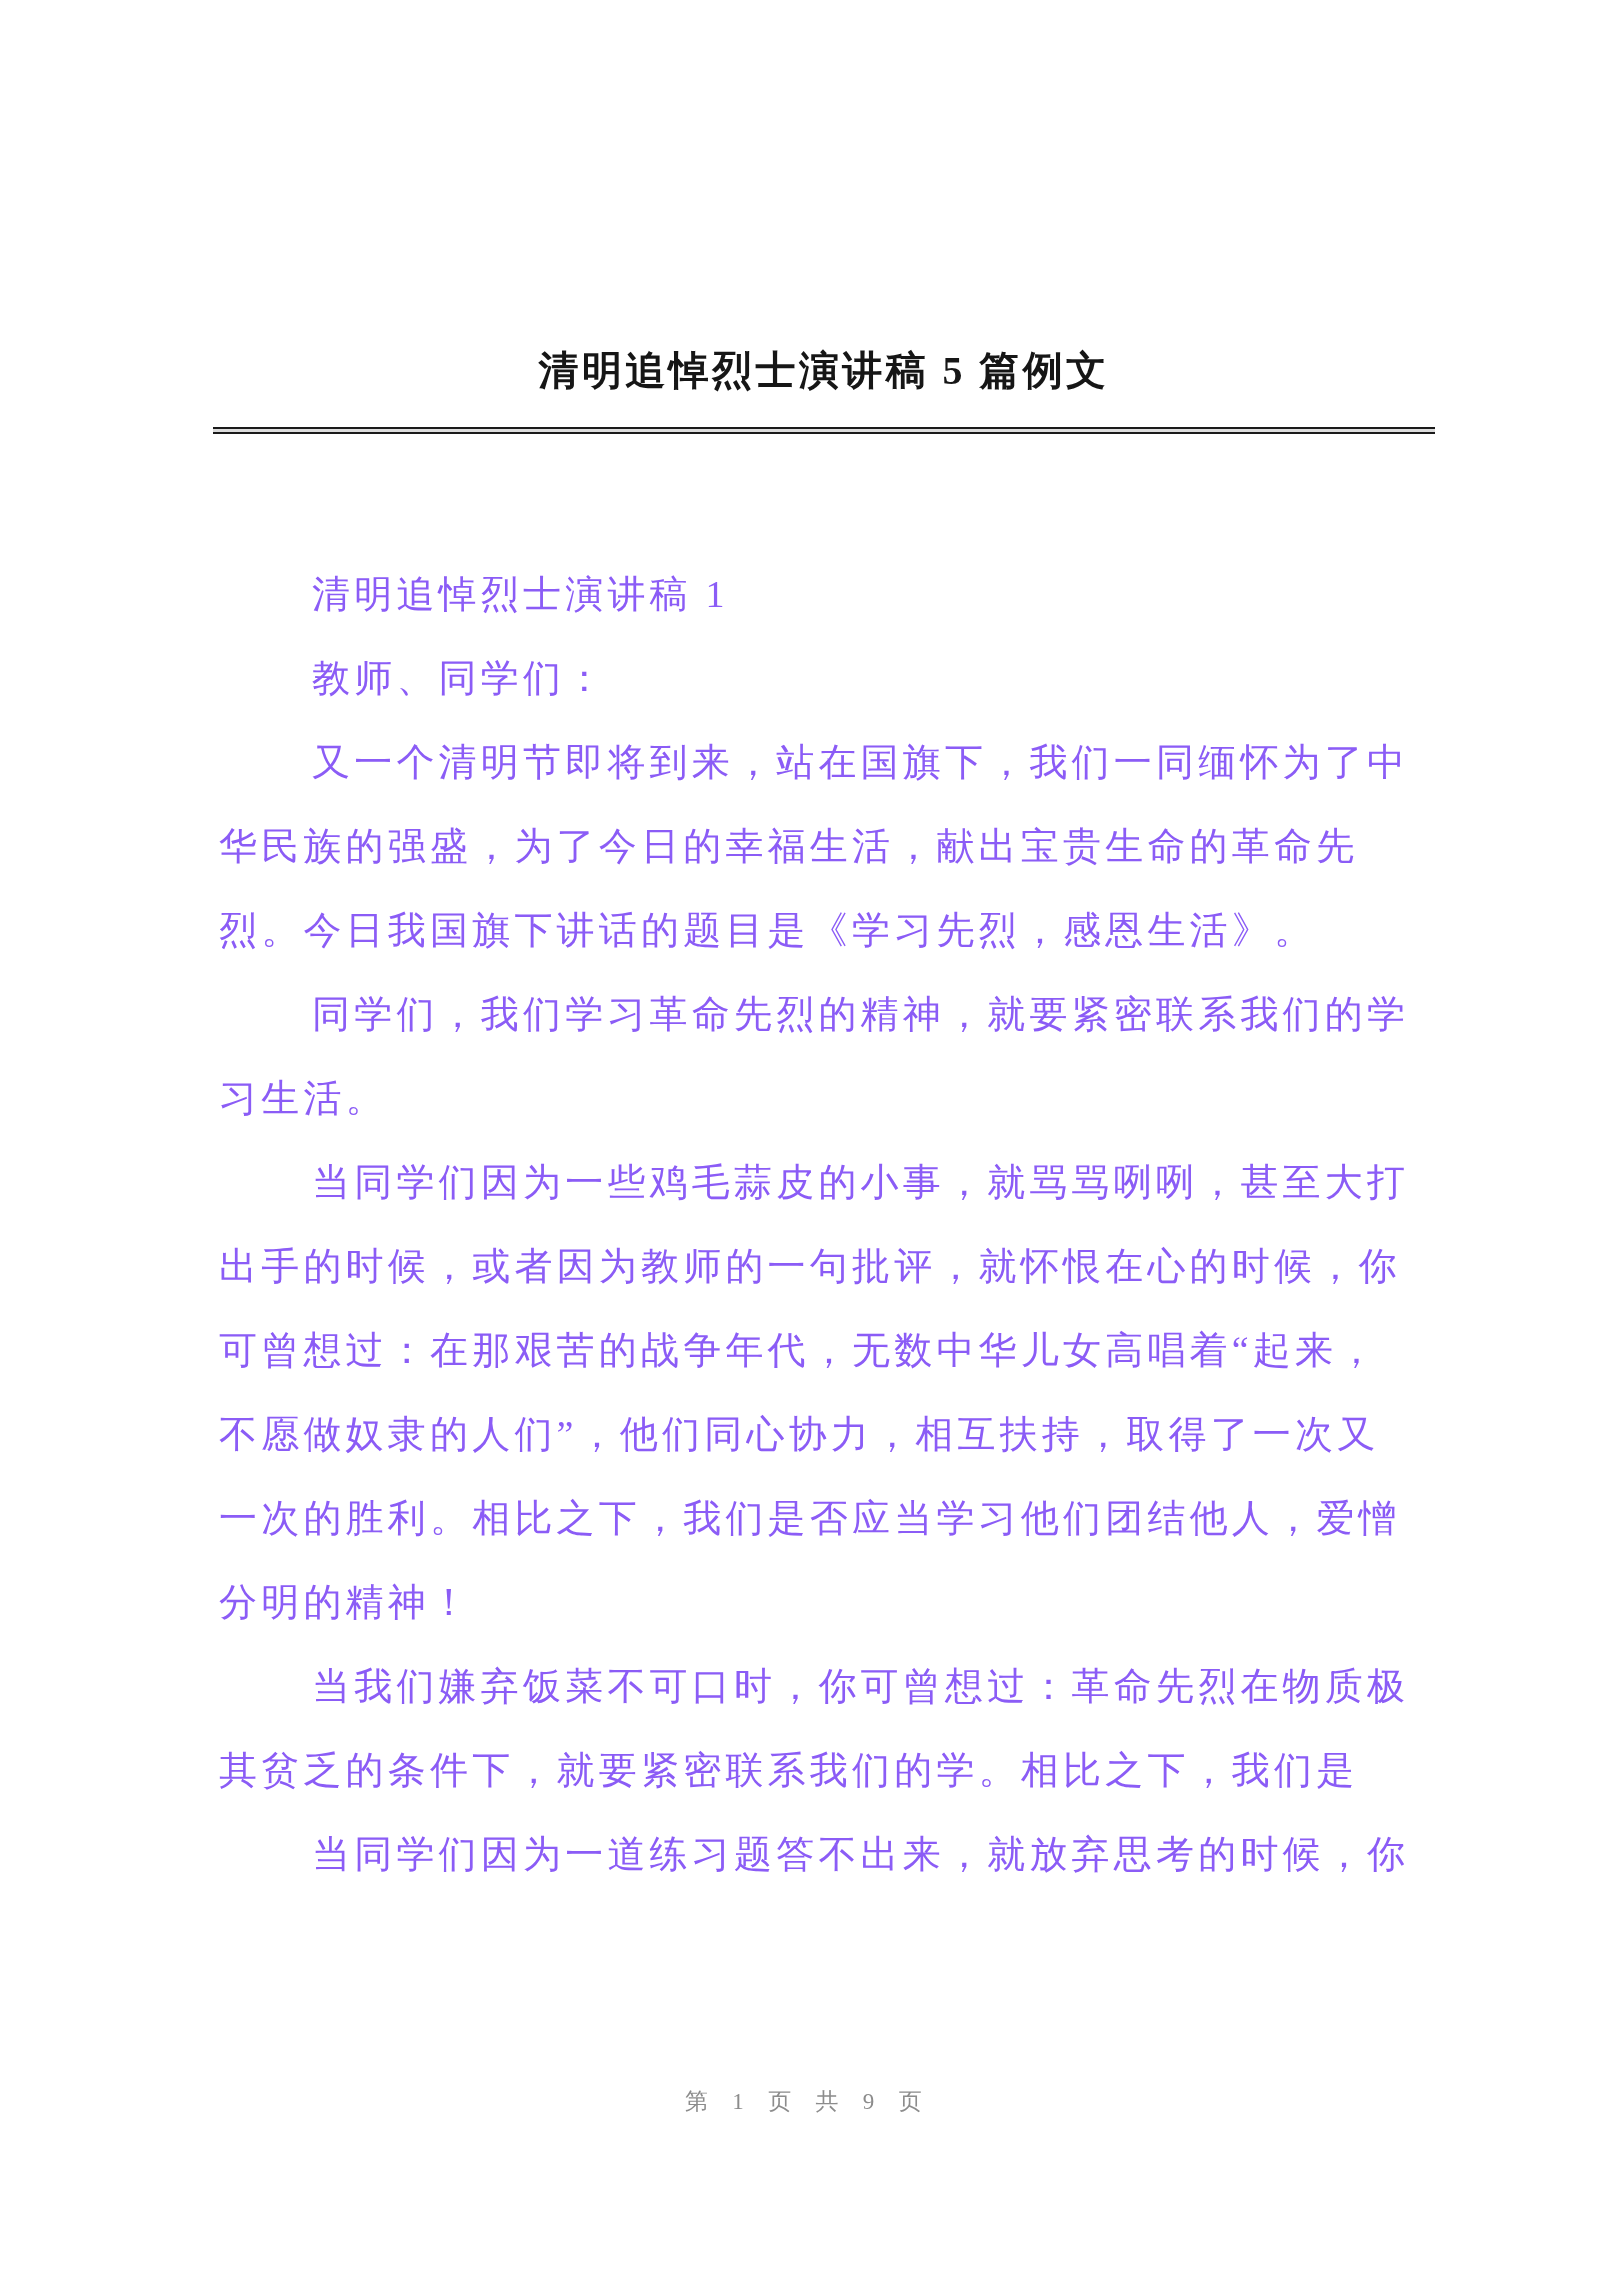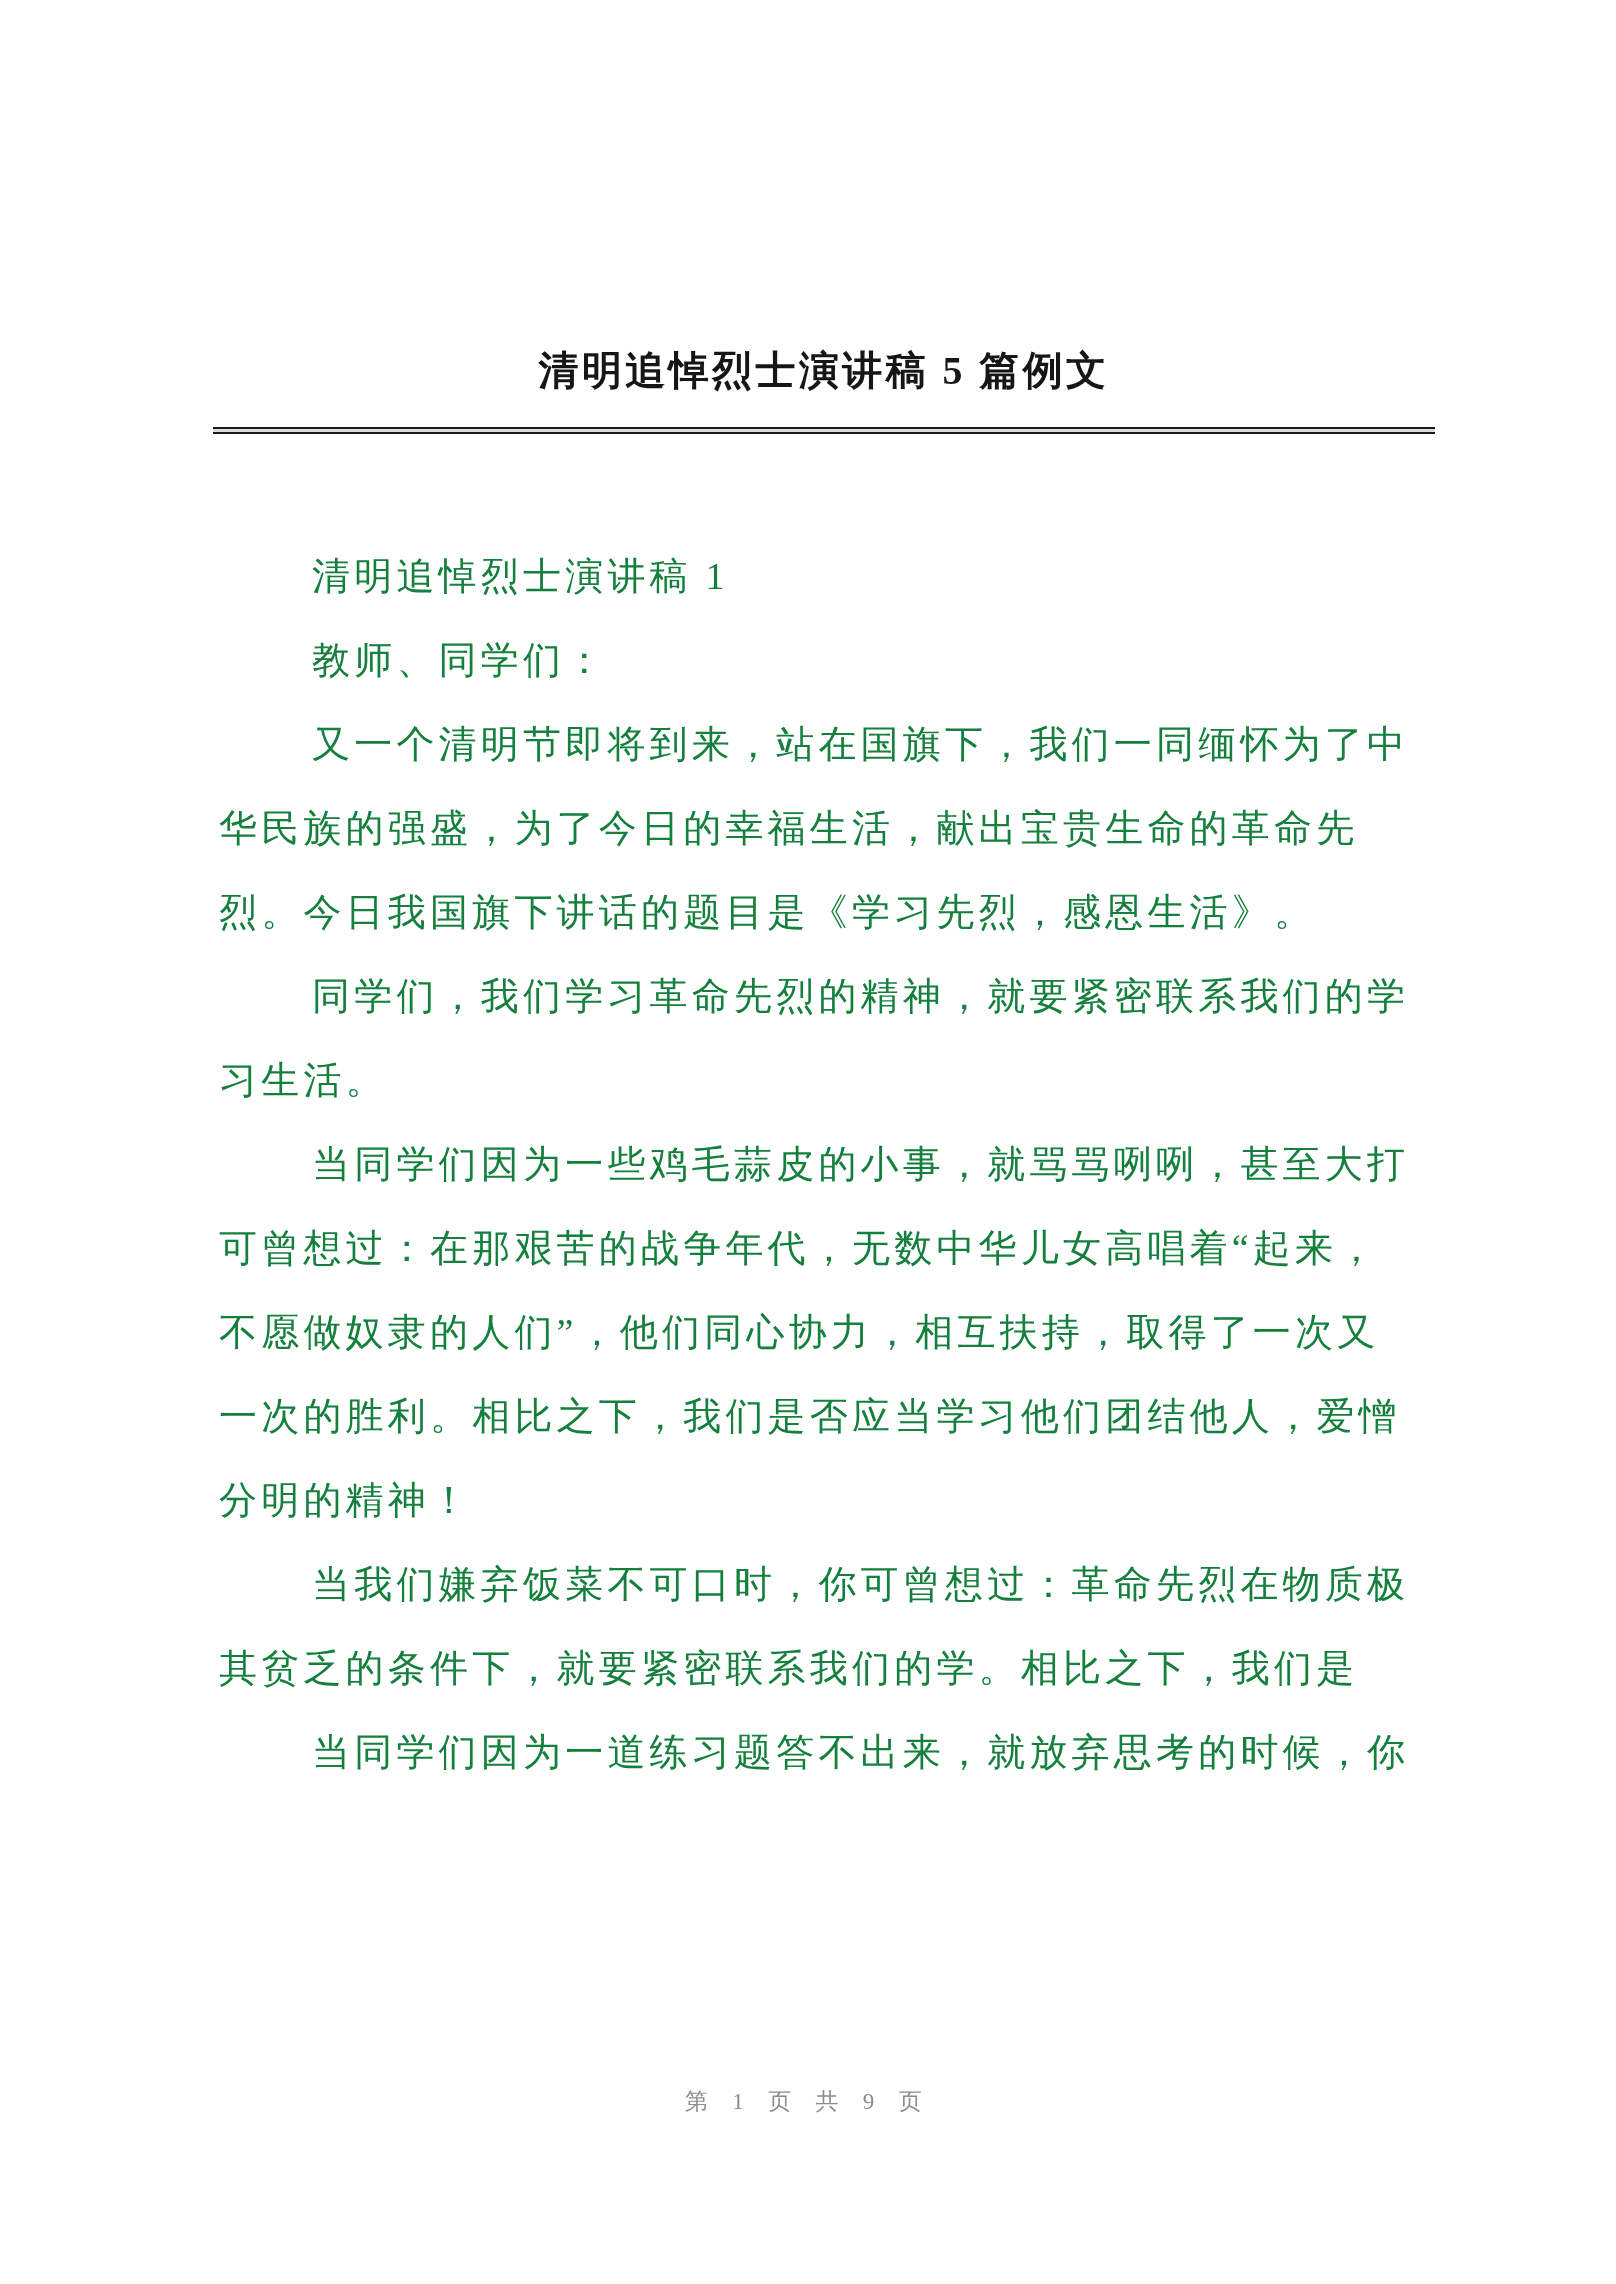--- a/index.html
+++ b/index.html
@@ -34,24 +34,24 @@
     top: 427px;
     left: 213px;
     width: 1222px;
     height: 2.5px;
     background: #dcdcdc;
     border-top: 2.5px solid #1a1a1a;
     border-bottom: 2.5px solid #1a1a1a;
   }
   .body-text {
     position: absolute;
-    top: 534px;
+    top: 552px;
     left: 219px;
     width: 1229px;
-    color: #15803d;
+    color: #8b5cf6;
   }
   .body-text .line {
     height: 84px;
     line-height: 84px;
     font-size: 38px;
     letter-spacing: 4.2px;
     white-space: nowrap;
   }
   .body-text .line.indent {
     padding-left: 93px;
@@ -78,20 +78,21 @@
 
   <div class="body-text">
       <div class="line indent">清明追悼烈士演讲稿 1</div>
       <div class="line indent">教师、同学们：</div>
       <div class="line indent">又一个清明节即将到来，站在国旗下，我们一同缅怀为了中</div>
       <div class="line">华民族的强盛，为了今日的幸福生活，献出宝贵生命的革命先</div>
       <div class="line">烈。今日我国旗下讲话的题目是《学习先烈，感恩生活》。</div>
       <div class="line indent">同学们，我们学习革命先烈的精神，就要紧密联系我们的学</div>
       <div class="line">习生活。</div>
       <div class="line indent">当同学们因为一些鸡毛蒜皮的小事，就骂骂咧咧，甚至大打</div>
+      <div class="line">出手的时候，或者因为教师的一句批评，就怀恨在心的时候，你</div>
       <div class="line">可曾想过：在那艰苦的战争年代，无数中华儿女高唱着“起来，</div>
       <div class="line">不愿做奴隶的人们”，他们同心协力，相互扶持，取得了一次又</div>
       <div class="line">一次的胜利。相比之下，我们是否应当学习他们团结他人，爱憎</div>
       <div class="line">分明的精神！</div>
       <div class="line indent">当我们嫌弃饭菜不可口时，你可曾想过：革命先烈在物质极</div>
       <div class="line">其贫乏的条件下，就要紧密联系我们的学。相比之下，我们是</div>
       <div class="line indent">当同学们因为一道练习题答不出来，就放弃思考的时候，你</div>
     </div>
 
   <div class="footer">第 1 页 共 9 页</div>

